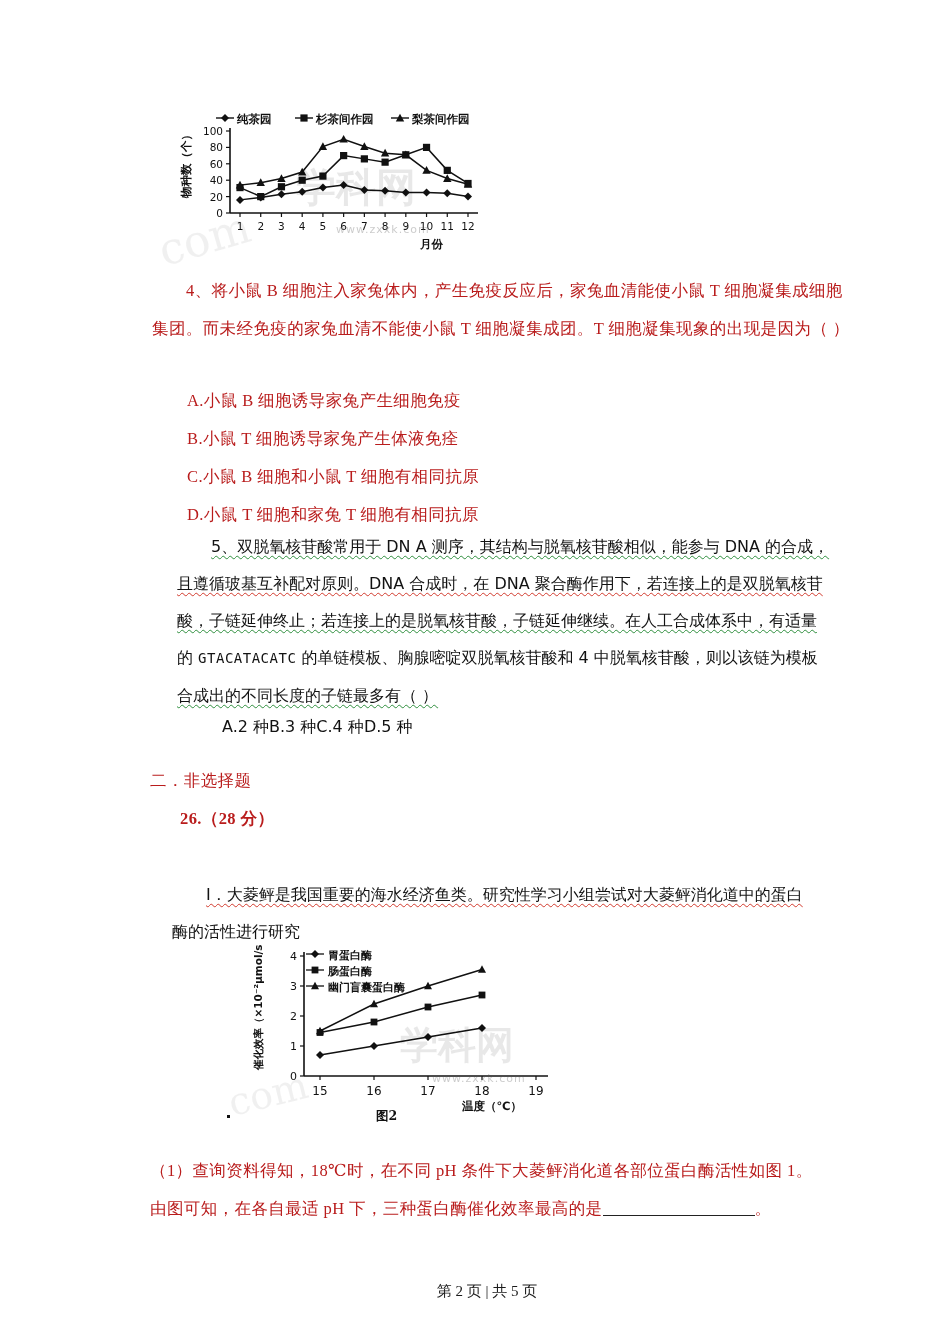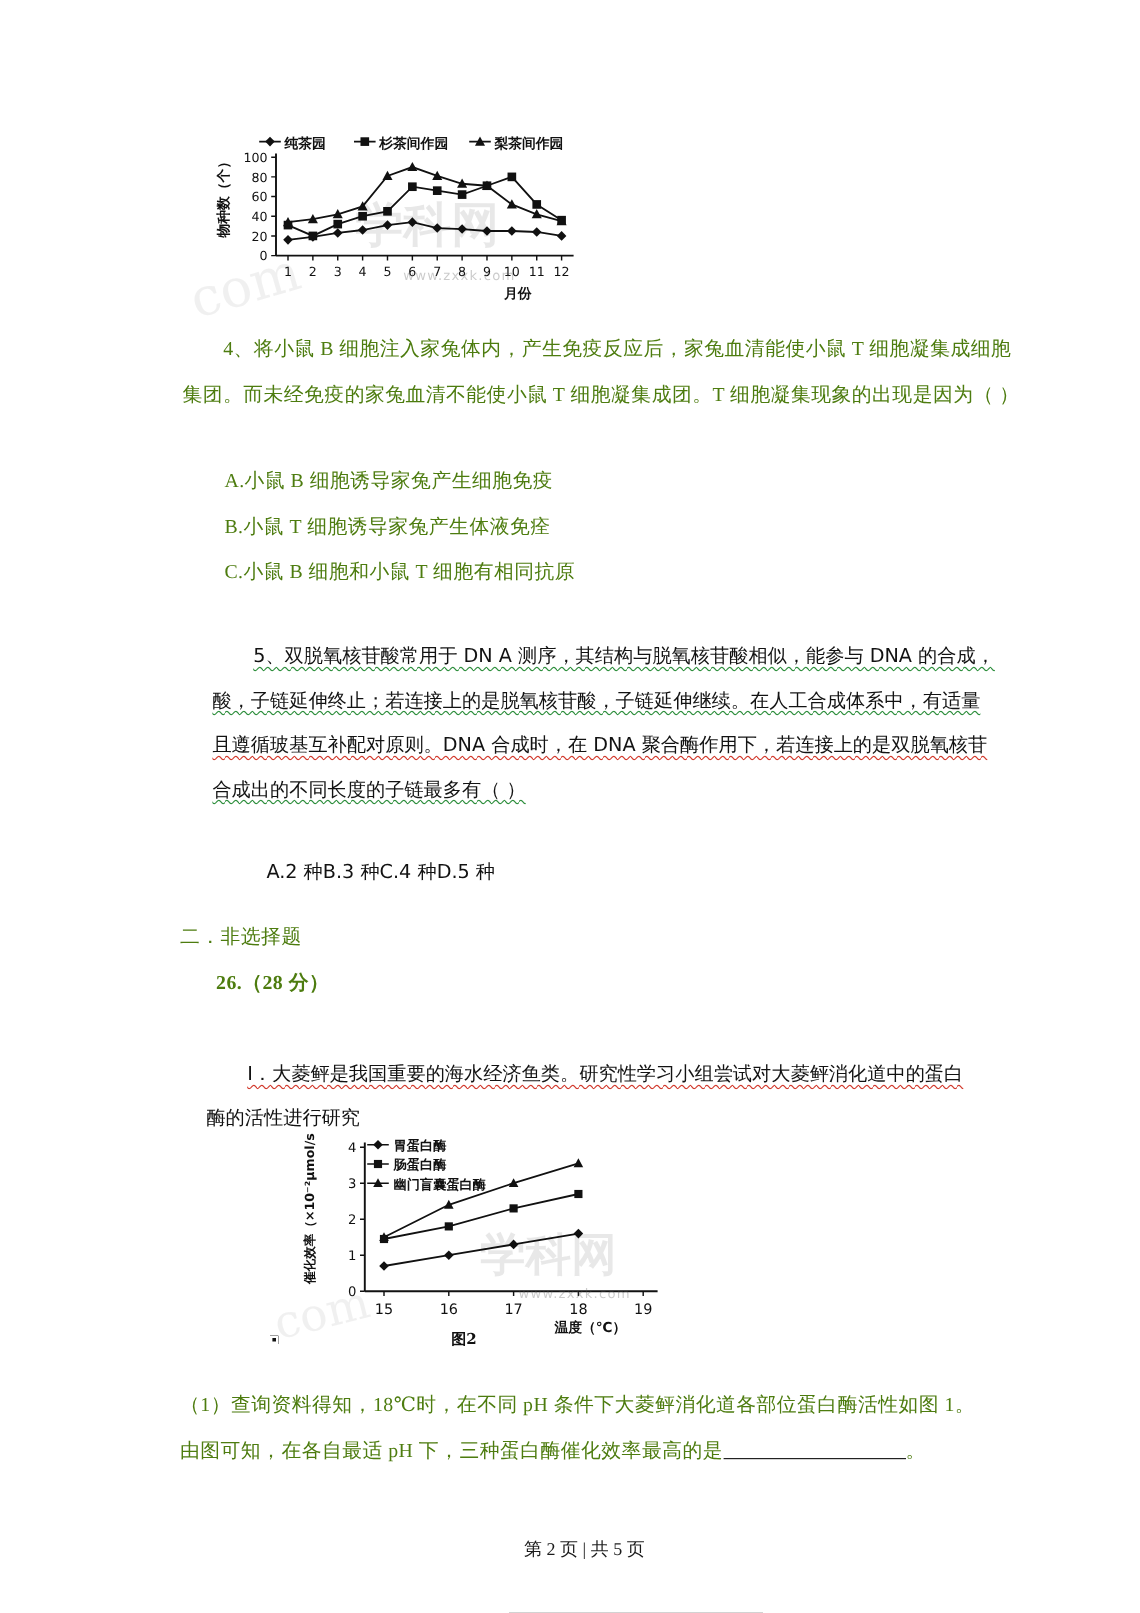--- a/index.html
+++ b/index.html
@@ -6,21 +6,21 @@
   body{font-family:"Liberation Serif","DejaVu Serif",serif;}
   .page{
     position:relative;width:950px;height:1344px;background:#fff;margin:0 auto;
     overflow:hidden;
   }
   .inner{position:absolute;left:12px;top:0;width:950px;height:1092px;}
 
   
   .ptext{
     font-family:"Liberation Serif","DejaVu Serif",serif;
-    font-size:16.5px;color:#4d7c0f;line-height:38px;letter-spacing:.4px;
+    font-size:16.5px;color:#b91c1c;line-height:38px;letter-spacing:.4px;
   }
   .indent2{text-indent:34px;}
   .hand{
     font-family:"DejaVu Sans","Liberation Sans",sans-serif;
     font-size:16px;color:#121212;line-height:37px;letter-spacing:0px;
   }
   .sq-under{
     text-decoration:underline;
     text-decoration-color:#d23b2e;
     text-decoration-style:wavy;
@@ -228,31 +228,35 @@
   </div>
 
   <div class="blk ptext indent2" id="q4-block">
     <span>4、将小鼠 B 细胞注入家兔体内，产生免疫反应后，家兔血清能使小鼠 T 细胞凝集成细胞集团。而未经免疫的家兔血清不能使小鼠 T 细胞凝集成团。T 细胞凝集现象的出现是因为（ ）</span>
   </div>
 
   <div class="blk ptext" id="q4-opts">
     <div>A.小鼠 B 细胞诱导家兔产生细胞免疫</div>
     <div>B.小鼠 T 细胞诱导家兔产生体液免痊</div>
     <div>C.小鼠 B 细胞和小鼠 T 细胞有相同抗原</div>
+    <div>D.小鼠 T 细胞和家兔 T 细胞有相同抗原</div>
   </div>
 
   <div class="blk hand" id="q5-block">
     <div style="text-indent:34px;">
       <span class="grn-under">5、双脱氧核苷酸常用于 DN A 测序，其结构与脱氧核苷酸相似，能参与 DNA 的合成，</span>
     </div>
     <div>
+      <span class="sq-under">且遵循玻基互补配对原则。DNA 合成时，在 DNA 聚合酶作用下，若连接上的是双脱氧核苷</span>
+    </div>
+    <div>
       <span class="grn-under">酸，子链延伸终止；若连接上的是脱氧核苷酸，子链延伸继续。在人工合成体系中，有适量</span>
     </div>
     <div>
-      <span class="sq-under">且遵循玻基互补配对原则。DNA 合成时，在 DNA 聚合酶作用下，若连接上的是双脱氧核苷</span>
+      <span>的 </span><span style="font-family:'DejaVu Sans Mono','Liberation Mono',monospace;font-size:14px;letter-spacing:.5px;">GTACATACATC</span><span> 的单链模板、胸腺嘧啶双脱氧核苷酸和 4 中脱氧核苷酸，则以该链为模板</span>
     </div>
     <div>
       <span class="grn-under">合成出的不同长度的子链最多有（  ）</span>
     </div>
   </div>
 
   <div class="blk hand opt-row" id="q5-opts">
     <span>A.2 种</span>
     <span>B.3 种</span>
     <span>C.4 种</span>

